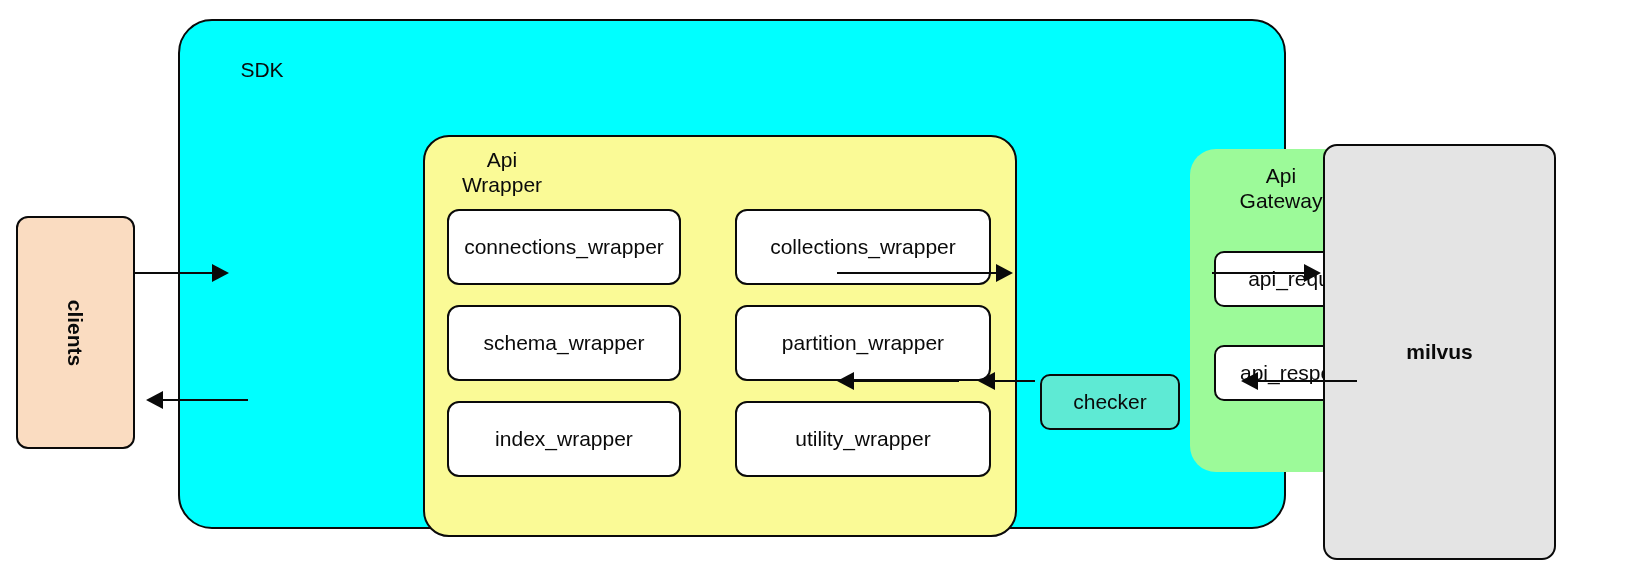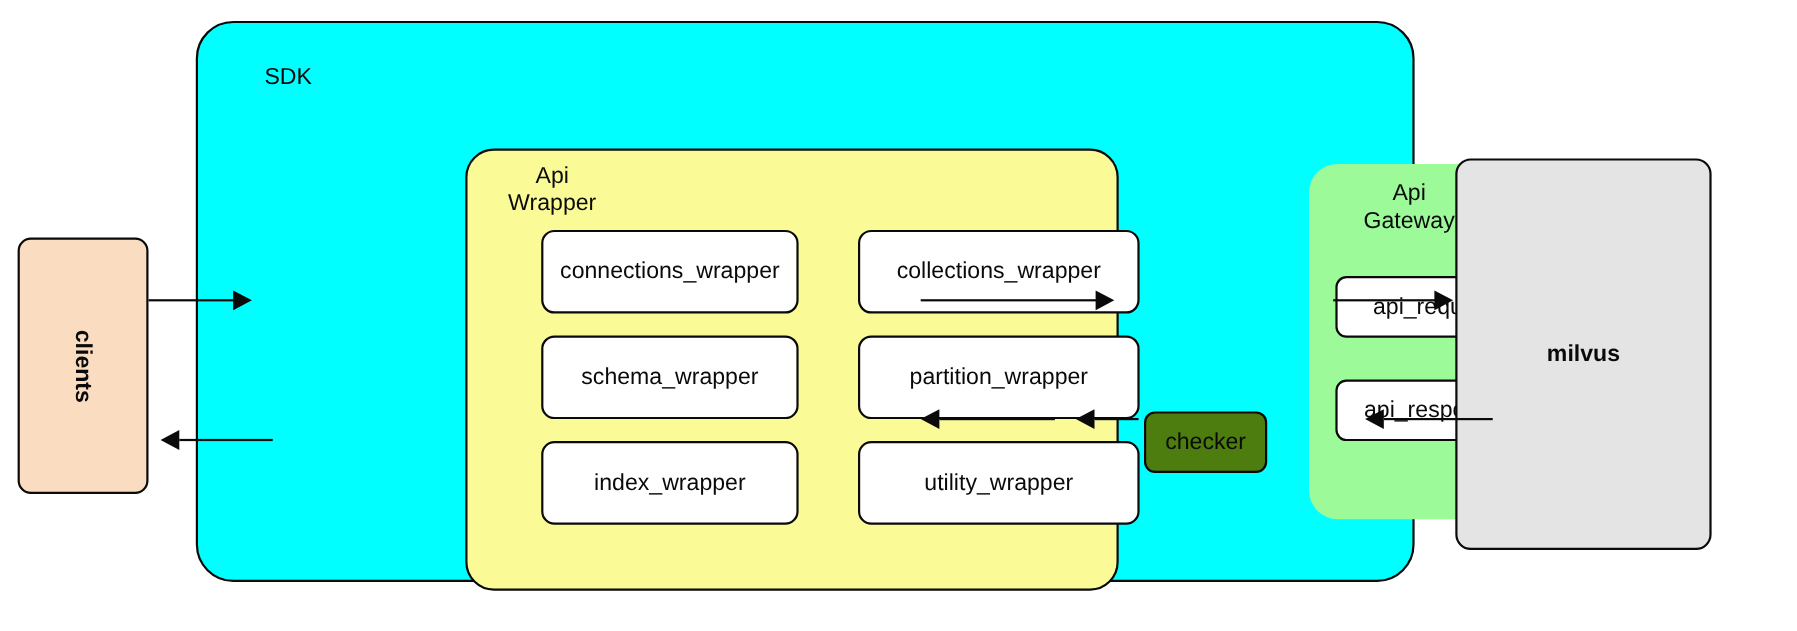--- a/index.html
+++ b/index.html
@@ -75,21 +75,20 @@
     box-sizing: border-box;
     background: #ffffff;
     border: 2px solid #0a0a0a;
     border-radius: 12px;
     display: flex;
     align-items: center;
     justify-content: center;
     font-size: 21px;
     color: #0a0a0a;
     white-space: nowrap;
-    margin-left: 45px;
   }
   .tile-col-left  { left: 22px;  width: 234px; }
   .tile-col-right { left: 310px; width: 256px; }
   .tile-row-1 { top: 72px;  height: 76px; }
   .tile-row-2 { top: 168px; height: 76px; }
   .tile-row-3 { top: 264px; height: 76px; }
 
   
   #api-gateway-container {
     position: absolute;
@@ -122,23 +121,23 @@
     color: #0a0a0a;
     white-space: nowrap;
   }
   #gw-tile-request  { top: 102px; }
   #gw-tile-response { top: 196px; }
 
   
   #checker-node {
     left: 860px;
     top: 353px;
-    width: 112px;
+    width: 140px;
     height: 56px;
-    background: #4d7c0f;
+    background: #5eead4;
     border-radius: 10px;
     font-size: 21px;
     white-space: nowrap;
   }
   
   #clients-node {
     left: 16px;
     top: 216px;
     width: 119px;
     height: 233px;
@@ -149,21 +148,21 @@
     transform: rotate(90deg);
     font-weight: bold;
     font-size: 21px;
     white-space: nowrap;
   }
   
   #milvus-node {
     left: 1323px;
     top: 144px;
     width: 233px;
-    height: 356px;
+    height: 416px;
     background: #e4e4e4;
     border-radius: 14px;
     font-weight: bold;
     font-size: 21px;
   }
   
   .edge {
     position: absolute;
     height: 0;
     border-top: 2px solid #0a0a0a;

